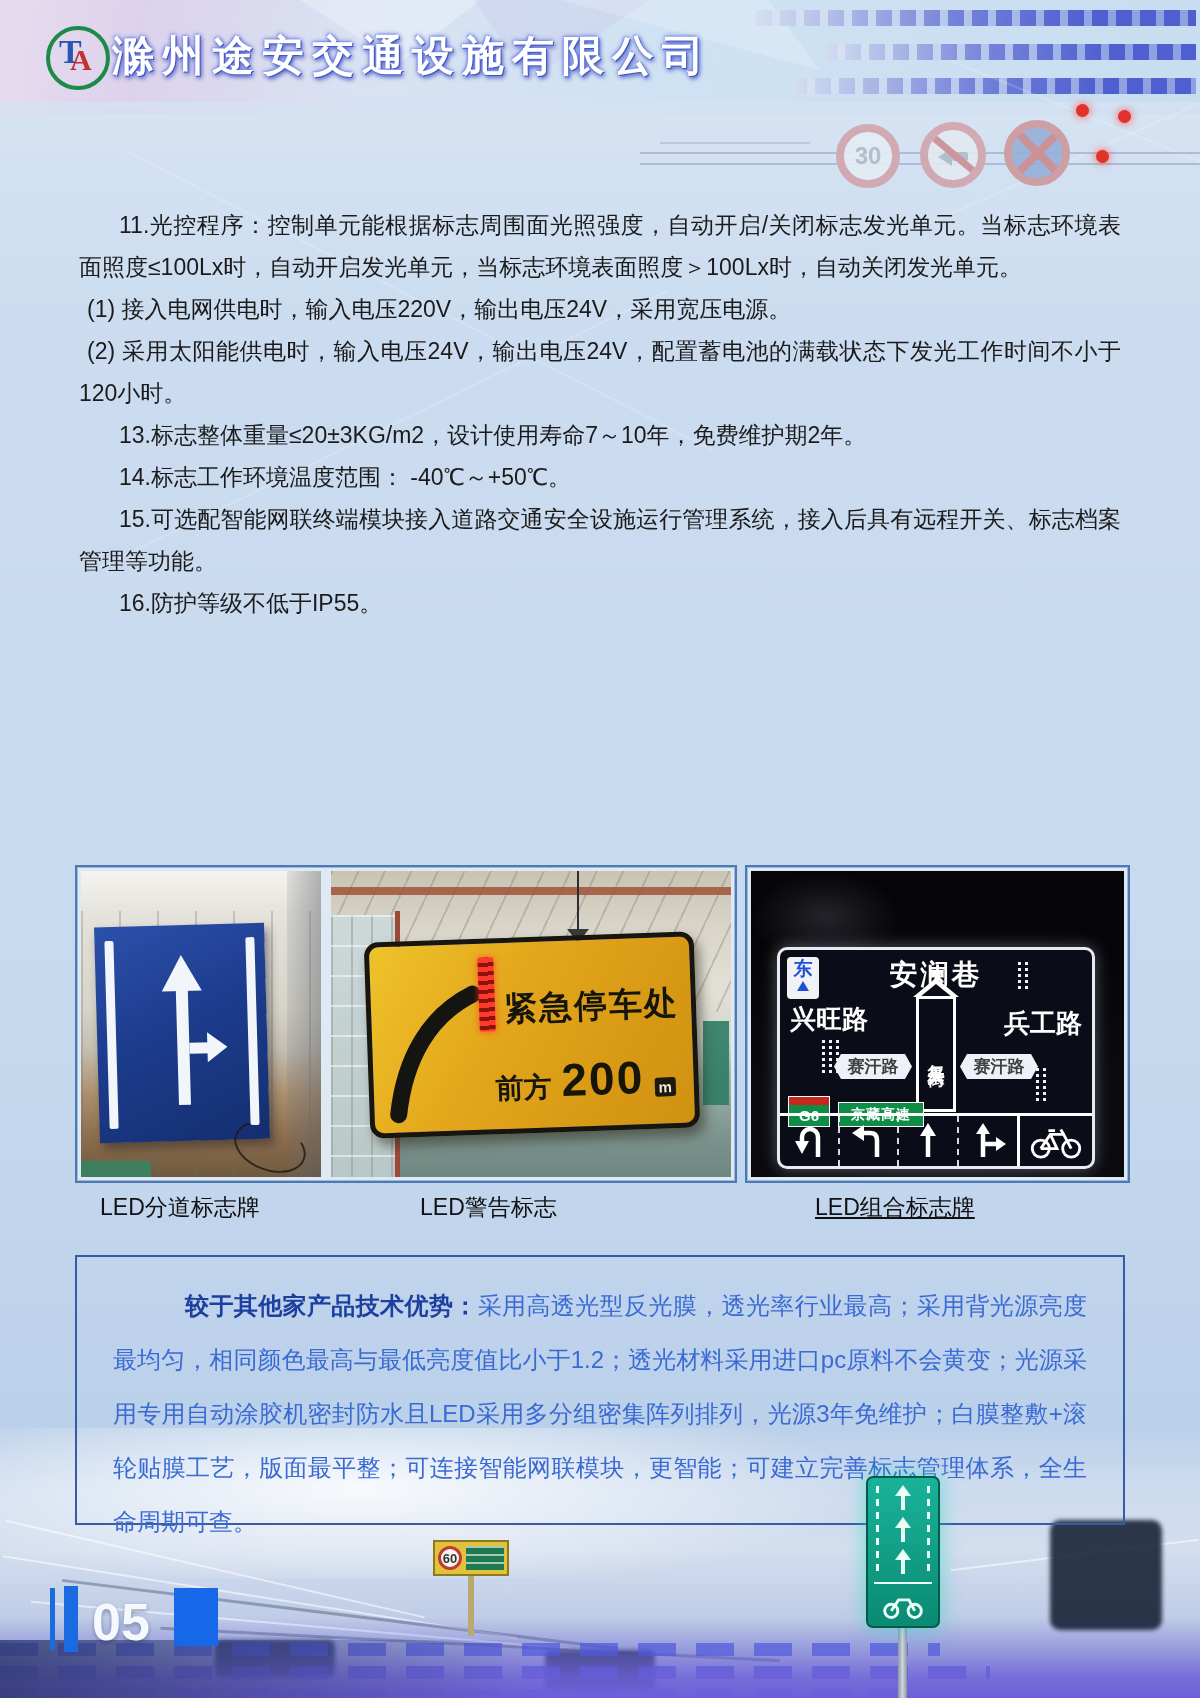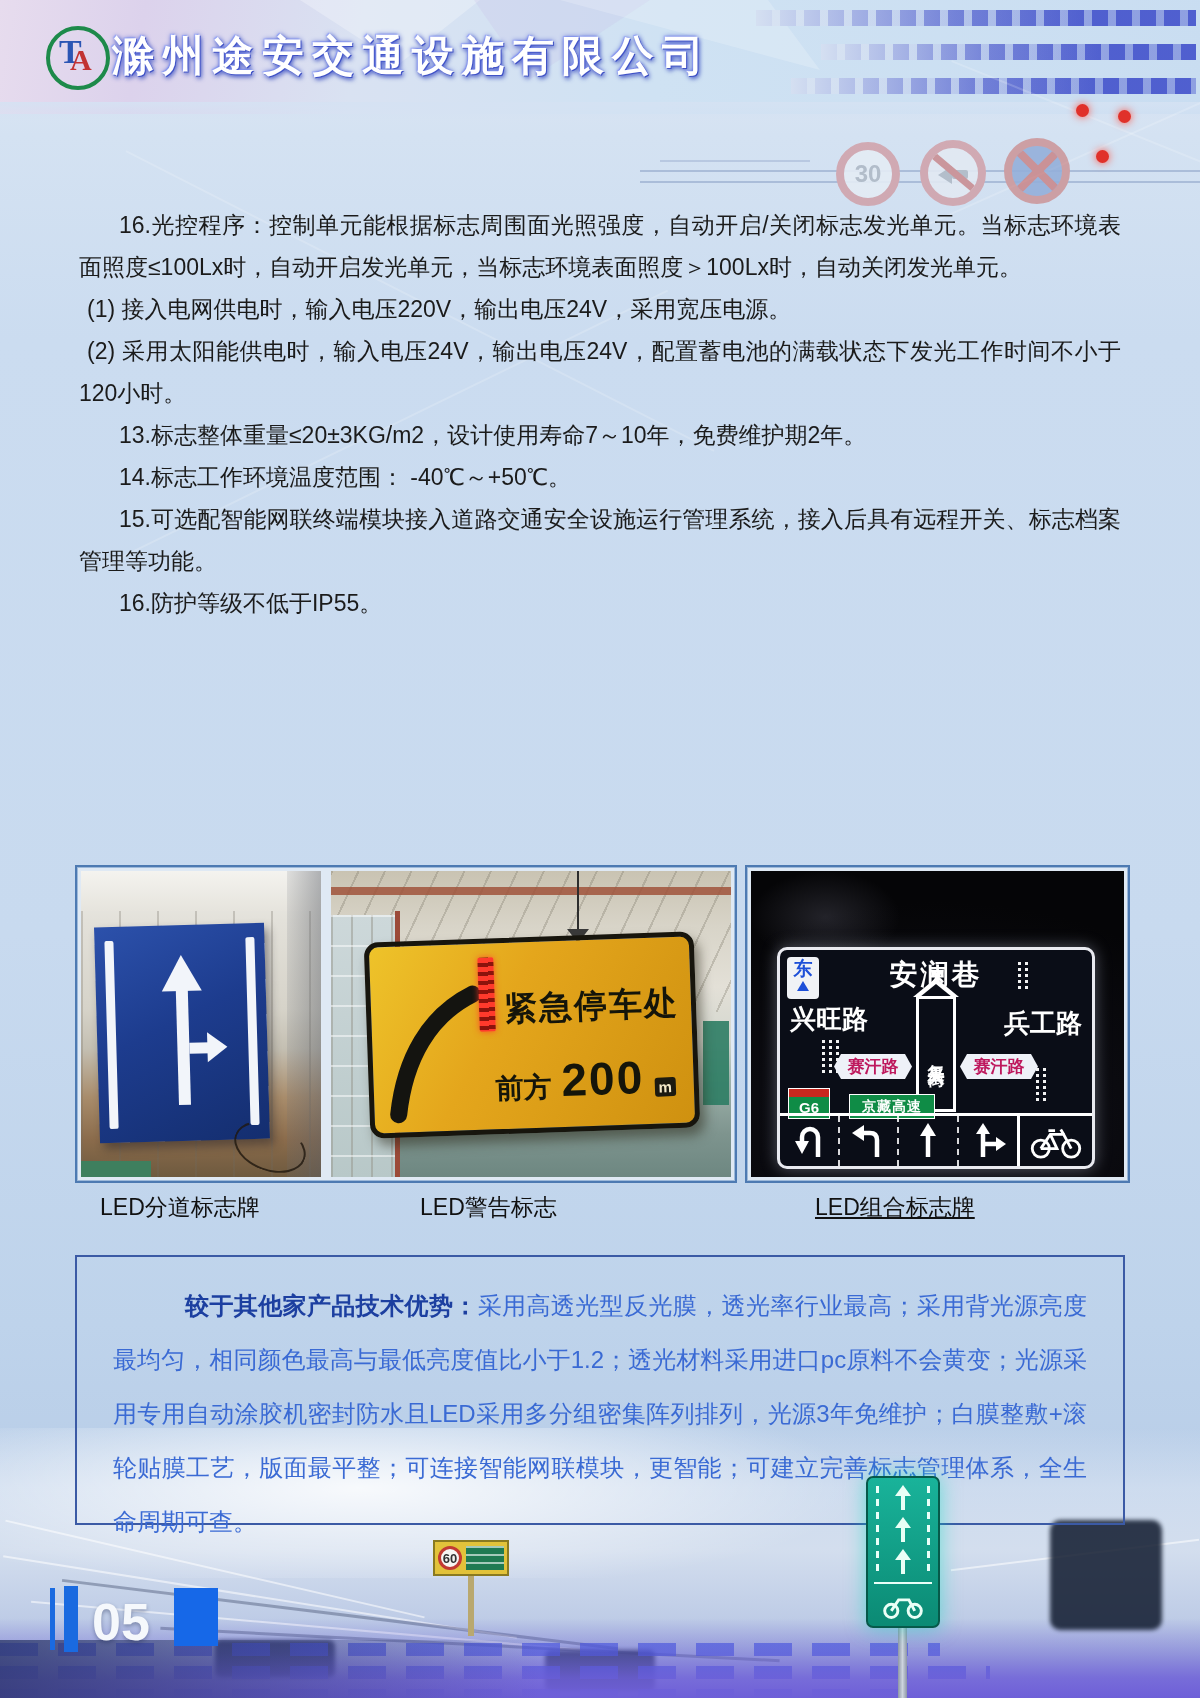--- a/index.html
+++ b/index.html
@@ -35,21 +35,21 @@
     position:absolute; left:112px; top:28px; font-size:42px; font-weight:bold; letter-spacing:8px; color:#ffffff;
     text-shadow:0 0 5px #4d5fd0, 1px 1px 0 #3a4cc0, -1px -1px 1px #aab8ff, 2px 3px 4px rgba(60,80,190,.75);
   }
   
   .diag{position:absolute;height:2px;background:rgba(255,255,255,.5);opacity:.35;}
   .d1{left:60px;top:430px;width:640px;transform:rotate(-26deg);}
   .d2{left:90px;top:300px;width:660px;transform:rotate(27deg);}
   .d3{left:900px;top:160px;width:340px;transform:rotate(-24deg);}
   .d4{left:940px;top:120px;width:320px;transform:rotate(22deg);}
   
-  .wm{position:absolute;left:640px;top:128px;width:560px;height:100px;opacity:.55;}
+  .wm{position:absolute;left:640px;top:110px;width:560px;height:100px;opacity:.55;}
   .wm .line{position:absolute;height:2px;background:#8ba0c6;}
   .wm .l1{left:0;top:42px;width:560px;}
   .wm .l2{left:0;top:53px;width:560px;}
   .wm .l3{left:20px;top:32px;width:150px;opacity:.7;}
   .wm-sign{position:absolute;border-radius:50%;box-sizing:border-box;}
   .s30{left:196px;top:14px;width:64px;height:64px;border:8px solid #cf7d80;background:rgba(243,245,247,.9);
        display:flex;align-items:center;justify-content:center;font-size:24px;font-weight:bold;color:#98a0aa;}
   .shorn{left:280px;top:12px;width:66px;height:66px;border:8px solid #cf7d80;background:rgba(238,240,243,.9);overflow:hidden;}
   .shorn .slash{position:absolute;left:-6px;top:22px;width:66px;height:7px;background:#c45a57;transform:rotate(40deg);}
   .shorn .horn{position:absolute;left:10px;top:18px;width:0;height:0;border-top:9px solid transparent;border-bottom:9px solid transparent;border-right:14px solid #9aa2ac;}
@@ -115,23 +115,23 @@
   .mng{display:inline-block;width:3px;margin:0 2px;background:repeating-linear-gradient(180deg,rgba(255,255,255,.95) 0 3px,rgba(0,0,0,0) 3px 6px);}
   .mng-g{position:absolute;display:flex;align-items:flex-start;}
   .mg-top{right:62px;top:12px;height:30px;} .mg-top .mng{height:30px;}
   .mg-left{left:40px;top:90px;height:36px;} .mg-left .mng{height:36px;}
   .mg-right{right:44px;top:118px;height:36px;} .mg-right .mng{height:36px;}
   .banner{position:absolute;left:50%;top:46px;transform:translateX(-50%);width:40px;height:116px;border:3px solid #fff;background:#0a0d17;box-sizing:border-box;display:flex;align-items:center;justify-content:center;}
   .banner .vtxt{writing-mode:vertical-rl;font-size:17px;font-weight:bold;color:#fff;letter-spacing:2px;}
   .tip{position:absolute;left:50%;top:28px;transform:translateX(-50%);width:0;height:0;border-left:23px solid transparent;border-right:23px solid transparent;border-bottom:19px solid #fff;}
   .tip2{position:absolute;left:50%;top:34px;transform:translateX(-50%);width:0;height:0;border-left:16px solid transparent;border-right:16px solid transparent;border-bottom:13px solid #0a0d17;}
   .sidebox{position:absolute;top:104px;width:78px;height:25px;background:#eef1f8;display:flex;align-items:center;justify-content:center;
-      font-size:17px;font-weight:bold;color:#be185d;clip-path:polygon(9% 0,91% 0,100% 50%,91% 100%,9% 100%,0 50%);}
+      font-size:17px;font-weight:bold;color:#404040;clip-path:polygon(9% 0,91% 0,100% 50%,91% 100%,9% 100%,0 50%);}
   .sb-l{right:calc(50% + 24px);} .sb-r{left:calc(50% + 24px);}
-  .g6{position:absolute;left:8px;top:138px;display:flex;align-items:flex-end;gap:19px;}
+  .g6{position:absolute;left:8px;top:146px;display:flex;align-items:flex-end;gap:8px;}
   .g6 .code{width:40px;text-align:center;border:1px solid #fff;}
   .g6 .code .red{display:block;height:8px;background:#c8271e;}
   .g6 .code .grn{display:block;height:21px;background:#0f8c46;color:#fff;font-size:15px;font-weight:bold;line-height:21px;}
   .g6 .name{height:23px;line-height:23px;padding:0 12px;background:#0f8c46;border:1px solid #fff;color:#fff;font-size:14px;font-weight:bold;letter-spacing:1px;}
   .lanes{position:absolute;left:0;right:0;bottom:0;height:50px;border-top:3px solid #fff;display:flex;}
   .lane{flex:1;display:flex;align-items:center;justify-content:center;border-left:2px dashed rgba(255,255,255,.85);}
   .lane:first-child{border-left:none;}
   .lane.bike{flex:1.25;border-left:3px solid #fff;}
   
   .cap{position:absolute;top:1192px;font-size:23px;color:#111;}
@@ -226,21 +226,21 @@
       <div class="horn2"></div>
       <div class="slash"></div>
     </div>
     <div class="wm-sign sstop">
       <div class="x1"></div>
       <div class="x2"></div>
     </div>
   </div>
 
   <div class="specs">
-    <p>16.光控程序：控制单元能根据标志周围面光照强度，自动开启/关闭标志发光单元。当标志环境表面照度≤100Lx时，自动开启发光单元，当标志环境表面照度＞100Lx时，自动关闭发光单元。</p>
+    <p>11.光控程序：控制单元能根据标志周围面光照强度，自动开启/关闭标志发光单元。当标志环境表面照度≤100Lx时，自动开启发光单元，当标志环境表面照度＞100Lx时，自动关闭发光单元。</p>
     <p class="sub">(1) 接入电网供电时，输入电压220V，输出电压24V，采用宽压电源。</p>
     <p class="sub">(2) 采用太阳能供电时，输入电压24V，输出电压24V，配置蓄电池的满载状态下发光工作时间不小于120小时。</p>
     <p>13.标志整体重量≤20±3KG/m2，设计使用寿命7～10年，免费维护期2年。</p>
     <p>14.标志工作环境温度范围： -40℃～+50℃。</p>
     <p>15.可选配智能网联终端模块接入道路交通安全设施运行管理系统，接入后具有远程开关、标志档案管理等功能。</p>
     <p>16.防护等级不低于IP55。</p>
   </div>
 
   <div class="frame left">
     <div class="photo photo1">

